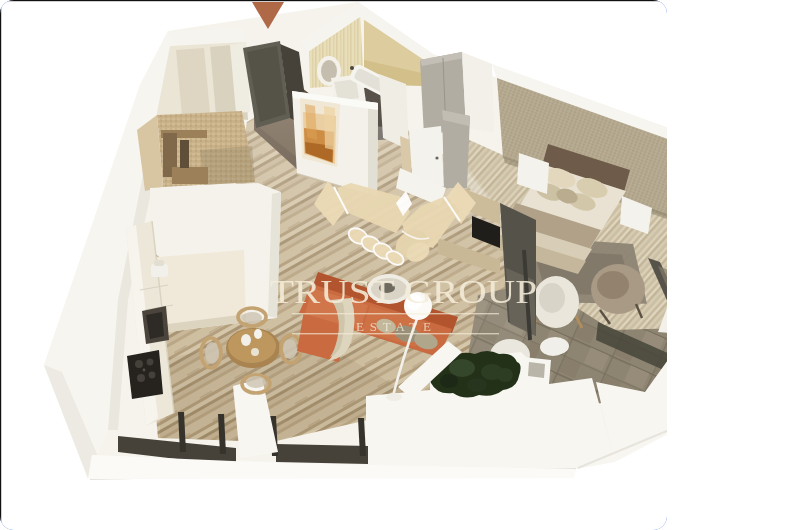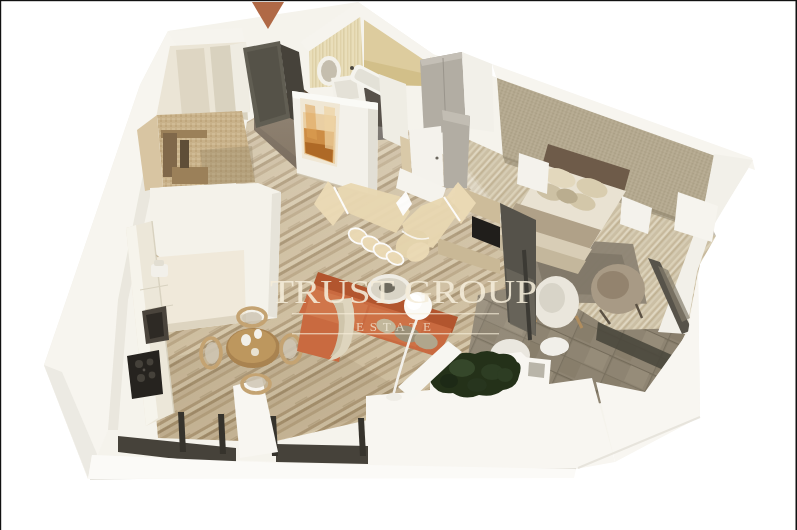--- a/index.html
+++ b/index.html
@@ -1,16 +1,16 @@
 <!DOCTYPE html>
 <html><head>
 <meta charset="utf-8">
 <style>
 html,body{margin:0;padding:0;background:#fff;font-family:"Liberation Sans",sans-serif;}
-#stage{position:relative;width:797px;height:530px;overflow:hidden;background:#1d4ed8;}
+#stage{position:relative;width:667px;height:530px;overflow:hidden;background:#1d4ed8;border-radius:14px;}
 </style>
 </head>
 <body>
 <div id="stage">
 <svg width="797" height="530" viewBox="0 0 797 530">
 <defs>
 <pattern id="wood1" width="40" height="26" patternUnits="userSpaceOnUse" patternTransform="rotate(-29.5)">
   <rect width="40" height="26" fill="#c1ae8f"></rect>
   <rect y="0" width="40" height="4" fill="#cdbc9d"></rect>
   <rect y="4" width="40" height="3" fill="#b09b79"></rect>

